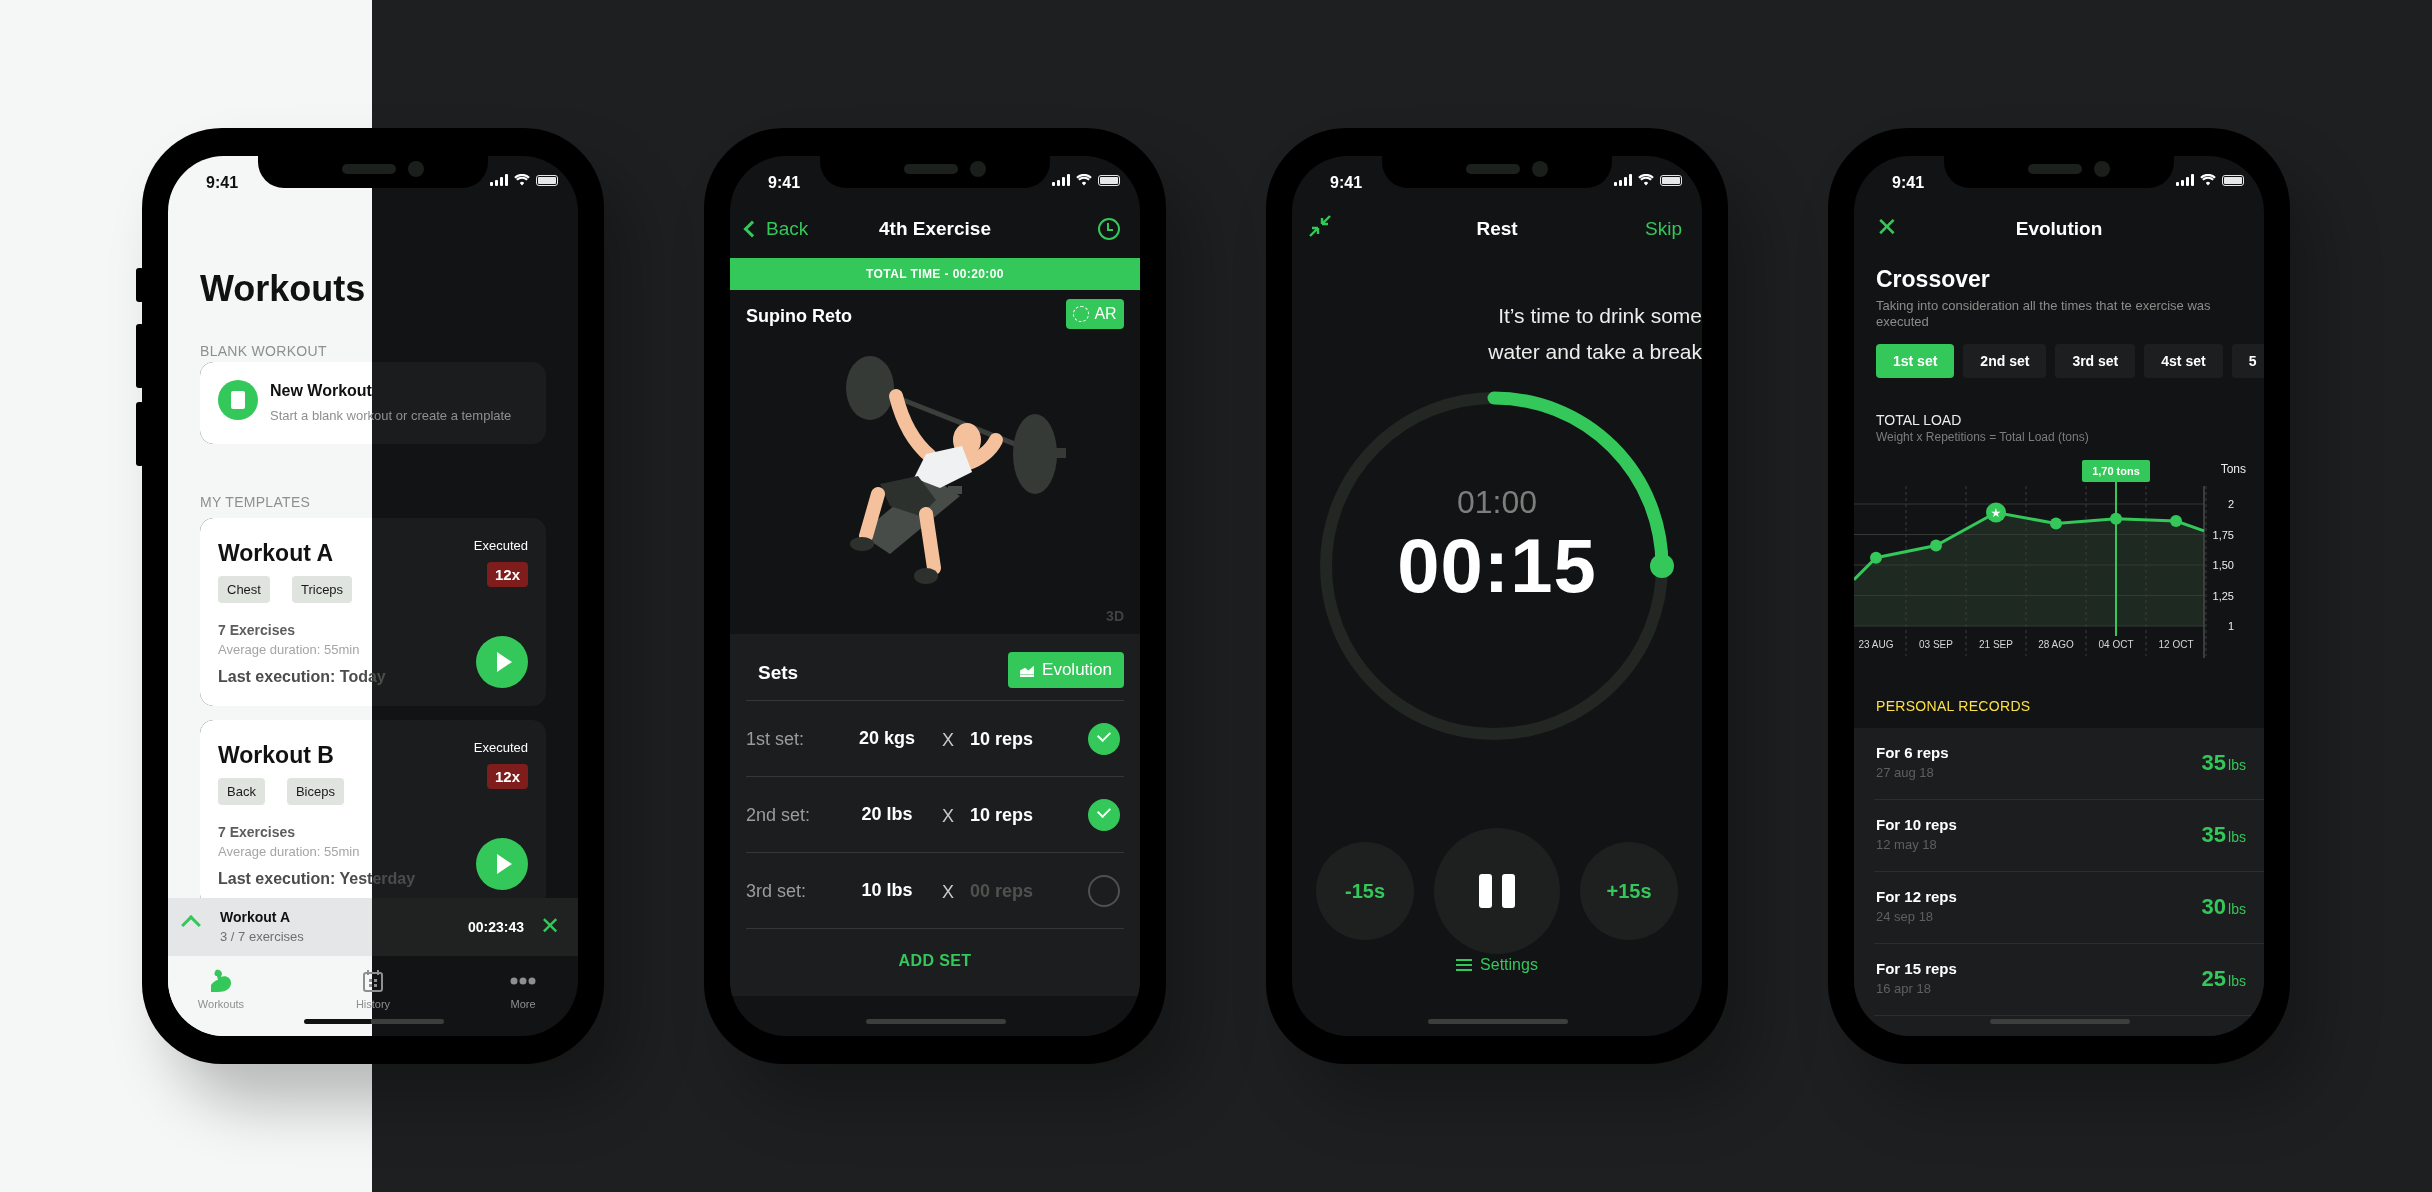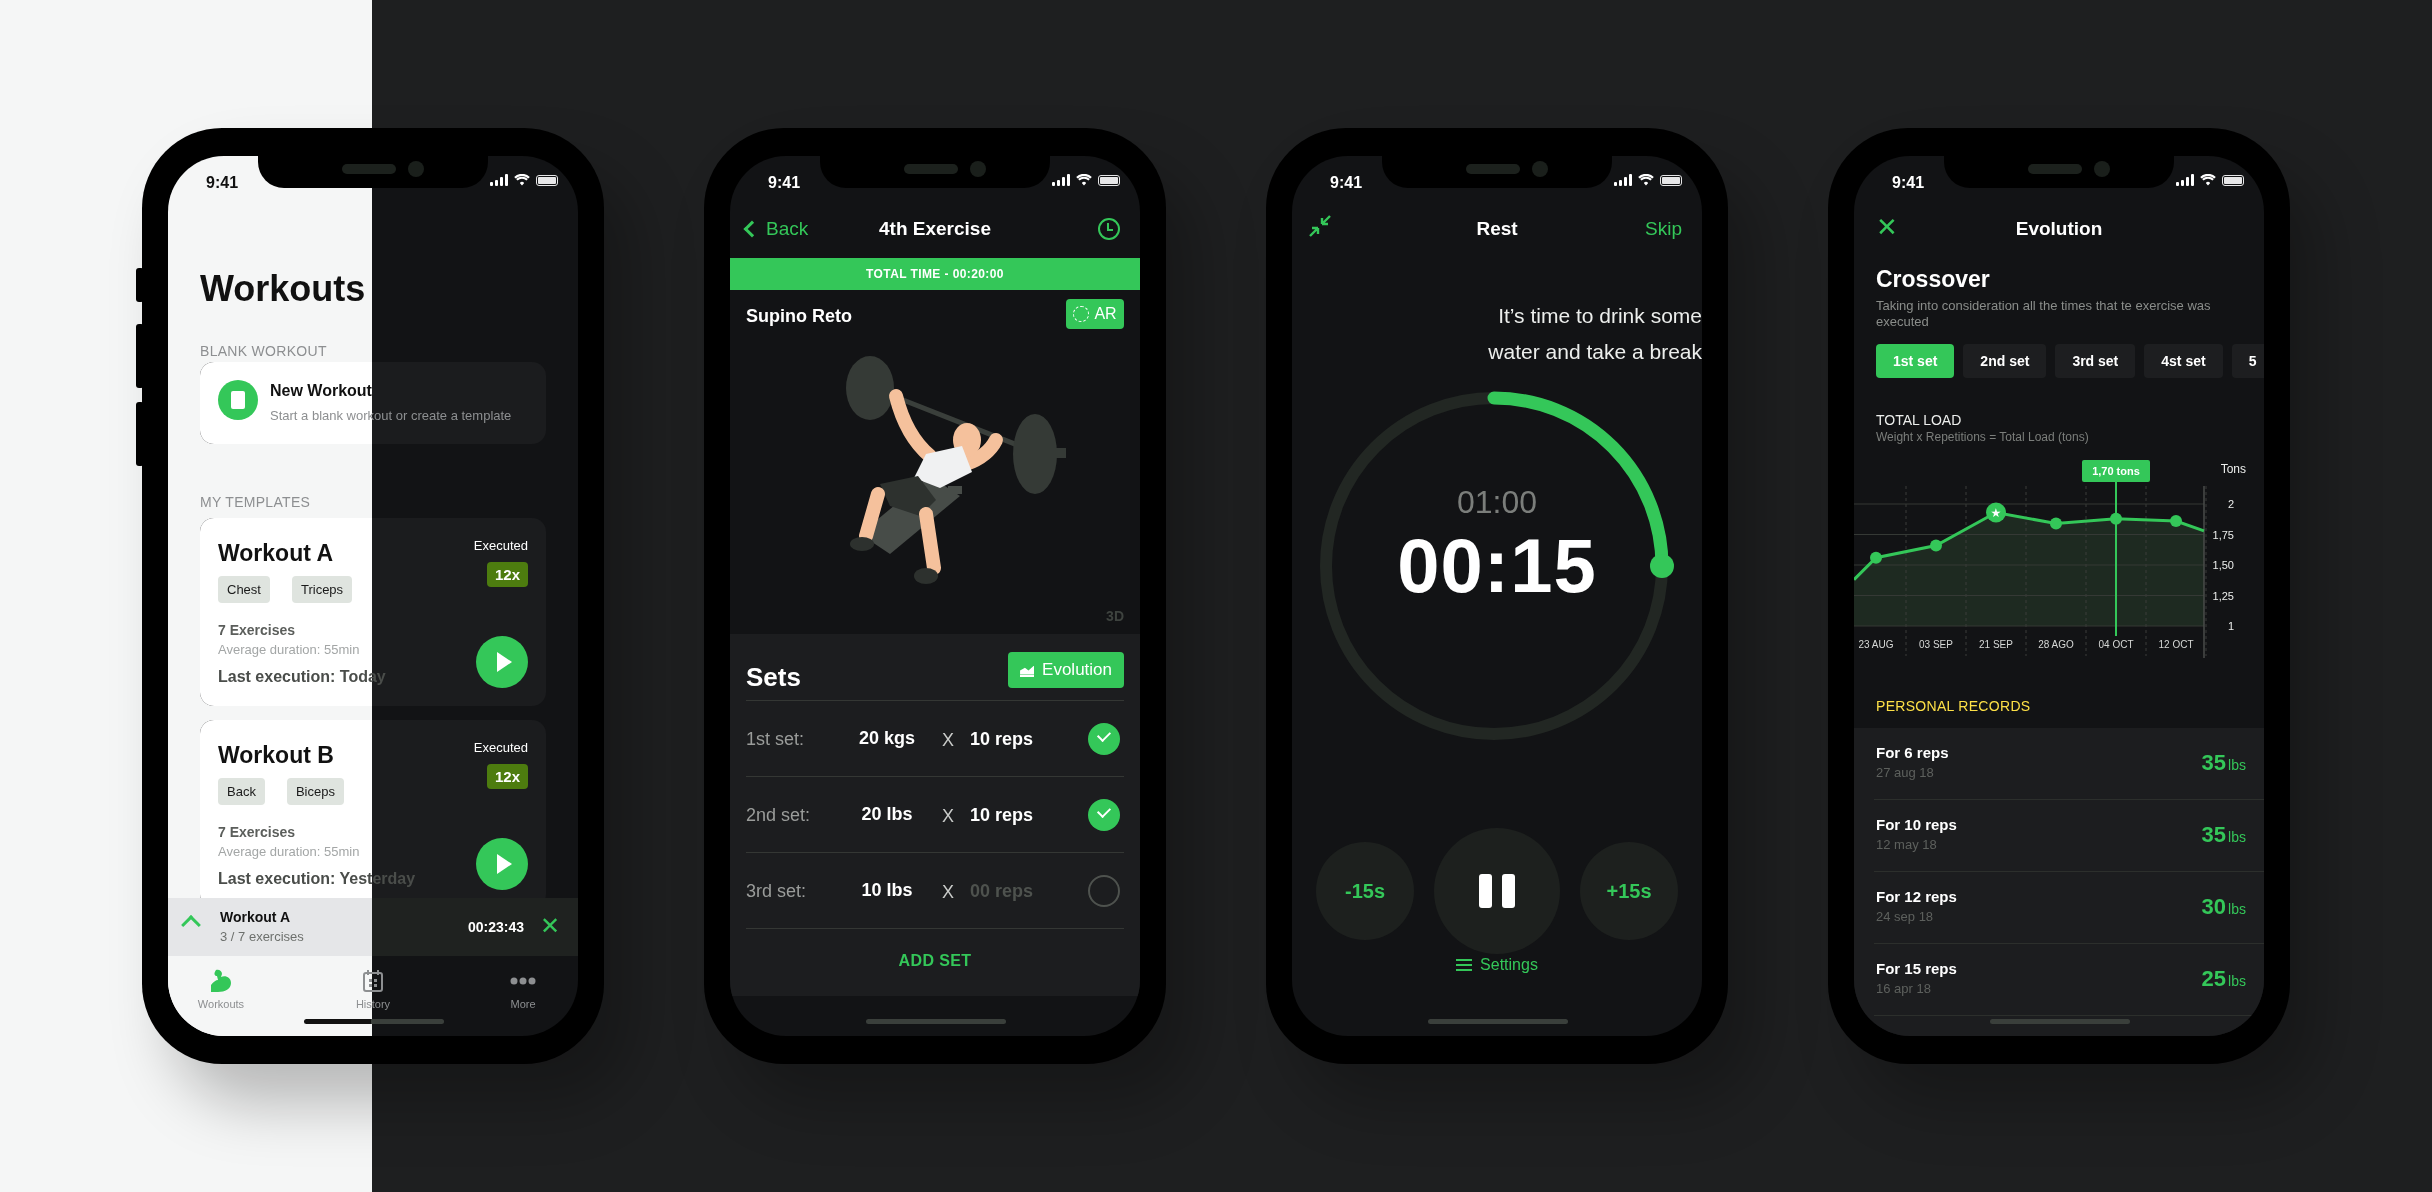--- a/index.html
+++ b/index.html
@@ -59,21 +59,21 @@
   .nw-icon::before { content: ""; position: absolute; left: 13px; top: 11px; width: 14px; height: 18px; background: #fff; border-radius: 2px; }
   .nw-title { position: absolute; left: 70px; top: 20px; font-size: 16px; font-weight: 700; }
   .nw-sub { position: absolute; left: 70px; top: 46px; font-size: 13px; color: #8d8f91; }
   .wk-title { position: absolute; left: 18px; top: 22px; font-size: 23px; font-weight: 700; }
   .tags { position: absolute; left: 18px; top: 58px; display: flex; gap: 22px; }
   .tag { background: #dfe4df; color: #1a1a1a; font-size: 13px; padding: 6px 9px; border-radius: 4px; }
   .wk-ex { position: absolute; left: 18px; top: 104px; font-size: 14px; font-weight: 700; color: #5b5e5b; }
   .wk-avg { position: absolute; left: 18px; top: 124px; font-size: 13px; color: #a3a6a6; }
   .wk-last { position: absolute; left: 18px; top: 150px; font-size: 16px; font-weight: 700; color: #4a4d4a; }
   .exec { position: absolute; right: 18px; top: 20px; font-size: 13px; text-align: right; color: #fff; }
-  .exec-count { position: absolute; right: 18px; top: 44px; font-size: 15px; font-weight: 700; background: #4d7c0f; padding: 4px 8px; border-radius: 4px; color: #fff; }
+  .exec-count { position: absolute; right: 18px; top: 44px; font-size: 15px; font-weight: 700; background: #7f1d1d; padding: 4px 8px; border-radius: 4px; color: #fff; }
   .play-btn { position: absolute; right: 18px; bottom: 18px; width: 52px; height: 52px; border-radius: 50%; background: #34c759; }
   .play-btn::after { content: ""; position: absolute; left: 21px; top: 16px; border-left: 15px solid #fff; border-top: 10px solid transparent; border-bottom: 10px solid transparent; }
   .mini-player { position: absolute; left: 0; top: 742px; width: 100%; height: 58px; background: #1f2220; z-index: 3; }
   .mini-player .lp { position: absolute; left: 0; top: 0; bottom: 0; width: 204px; background: #e5e6e8; }
   .mp-chev { position: absolute; left: 16px; top: 20px; width: 14px; height: 14px; border-left: 3px solid #34c759; border-top: 3px solid #34c759; transform: rotate(45deg); }
   .mp-title { position: absolute; left: 52px; top: 11px; font-size: 14px; font-weight: 700; color: #111; }
   .mp-sub { position: absolute; left: 52px; top: 31px; font-size: 13px; color: #6d706d; }
   .mp-time { position: absolute; right: 54px; top: 21px; font-size: 14px; font-weight: 700; color: #fff; }
   .mp-close { position: absolute; right: 18px; top: 16px; font-size: 24px; color: #34c759; line-height: 1; }
   .tabbar { position: absolute; left: 0; top: 800px; width: 100%; height: 80px; z-index: 3; }
@@ -92,21 +92,21 @@
   .clock-icon { width: 22px; height: 22px; border: 2.5px solid #34c759; border-radius: 50%; position: relative; }
   .clock-icon::before { content: ""; position: absolute; left: 7px; top: 3px; width: 2px; height: 7px; background: #34c759; }
   .clock-icon::after { content: ""; position: absolute; left: 7px; top: 9px; width: 6px; height: 2px; background: #34c759; }
   .totaltime { position: absolute; left: 0; top: 102px; width: 100%; height: 32px; background: #34c759; text-align: center; font-size: 12px; font-weight: 700; line-height: 32px; letter-spacing: .4px; }
   .ex-name { position: absolute; left: 16px; top: 150px; font-size: 18px; font-weight: 700; }
   .ar-btn { position: absolute; right: 16px; top: 143px; width: 58px; height: 30px; background: #34c759; border-radius: 4px; font-size: 16px; display: flex; align-items: center; justify-content: center; gap: 5px; margin-left: 6px; }
   .ar-icon { width: 16px; height: 16px; border: 1.5px dashed #fff; border-radius: 50%; }
   .illus { position: absolute; left: 0; top: 180px; width: 100%; height: 296px; }
   .badge-3d { position: absolute; right: 16px; top: 452px; font-size: 14px; font-weight: 700; color: #3e433f; }
   .sets-panel { position: absolute; left: 0; top: 478px; width: 100%; height: 362px; background: #1c1d1f; }
-  .sets-title { position: absolute; left: 16px; top: 28px; font-size: 26px; font-weight: 700; }
+  .sets-title { position: absolute; left: 28px; top: 28px; font-size: 19px; font-weight: 700; }
   .evo-btn { position: absolute; right: 16px; top: 18px; height: 36px; padding: 0 12px; background: #34c759; border-radius: 4px; font-size: 17px; display: flex; align-items: center; gap: 8px; }
   .evo-icon { width: 14px; height: 13px; border-bottom: 2px solid #fff; position: relative; }
   .evo-icon::before { content: ""; position: absolute; left: 0; bottom: 0; width: 14px; height: 9px; background: #fff; clip-path: polygon(0 100%, 0 55%, 35% 25%, 60% 55%, 100% 0, 100% 100%); }
   .set-row { position: absolute; left: 16px; right: 16px; height: 76px; border-top: 1px solid #343734; }
   .set-label { position: absolute; left: 0; top: 28px; font-size: 18px; color: #9a9c9a; }
   .set-w { position: absolute; left: 106px; width: 70px; text-align: center; top: 27px; font-size: 18px; font-weight: 700; }
   .set-x { position: absolute; left: 196px; top: 29px; font-size: 18px; color: #c9cbc9; }
   .set-r { position: absolute; left: 224px; top: 28px; font-size: 18px; font-weight: 700; }
   .set-r.dim { color: #4e524e; }
   .check { position: absolute; right: 4px; top: 22px; width: 32px; height: 32px; border-radius: 50%; }

